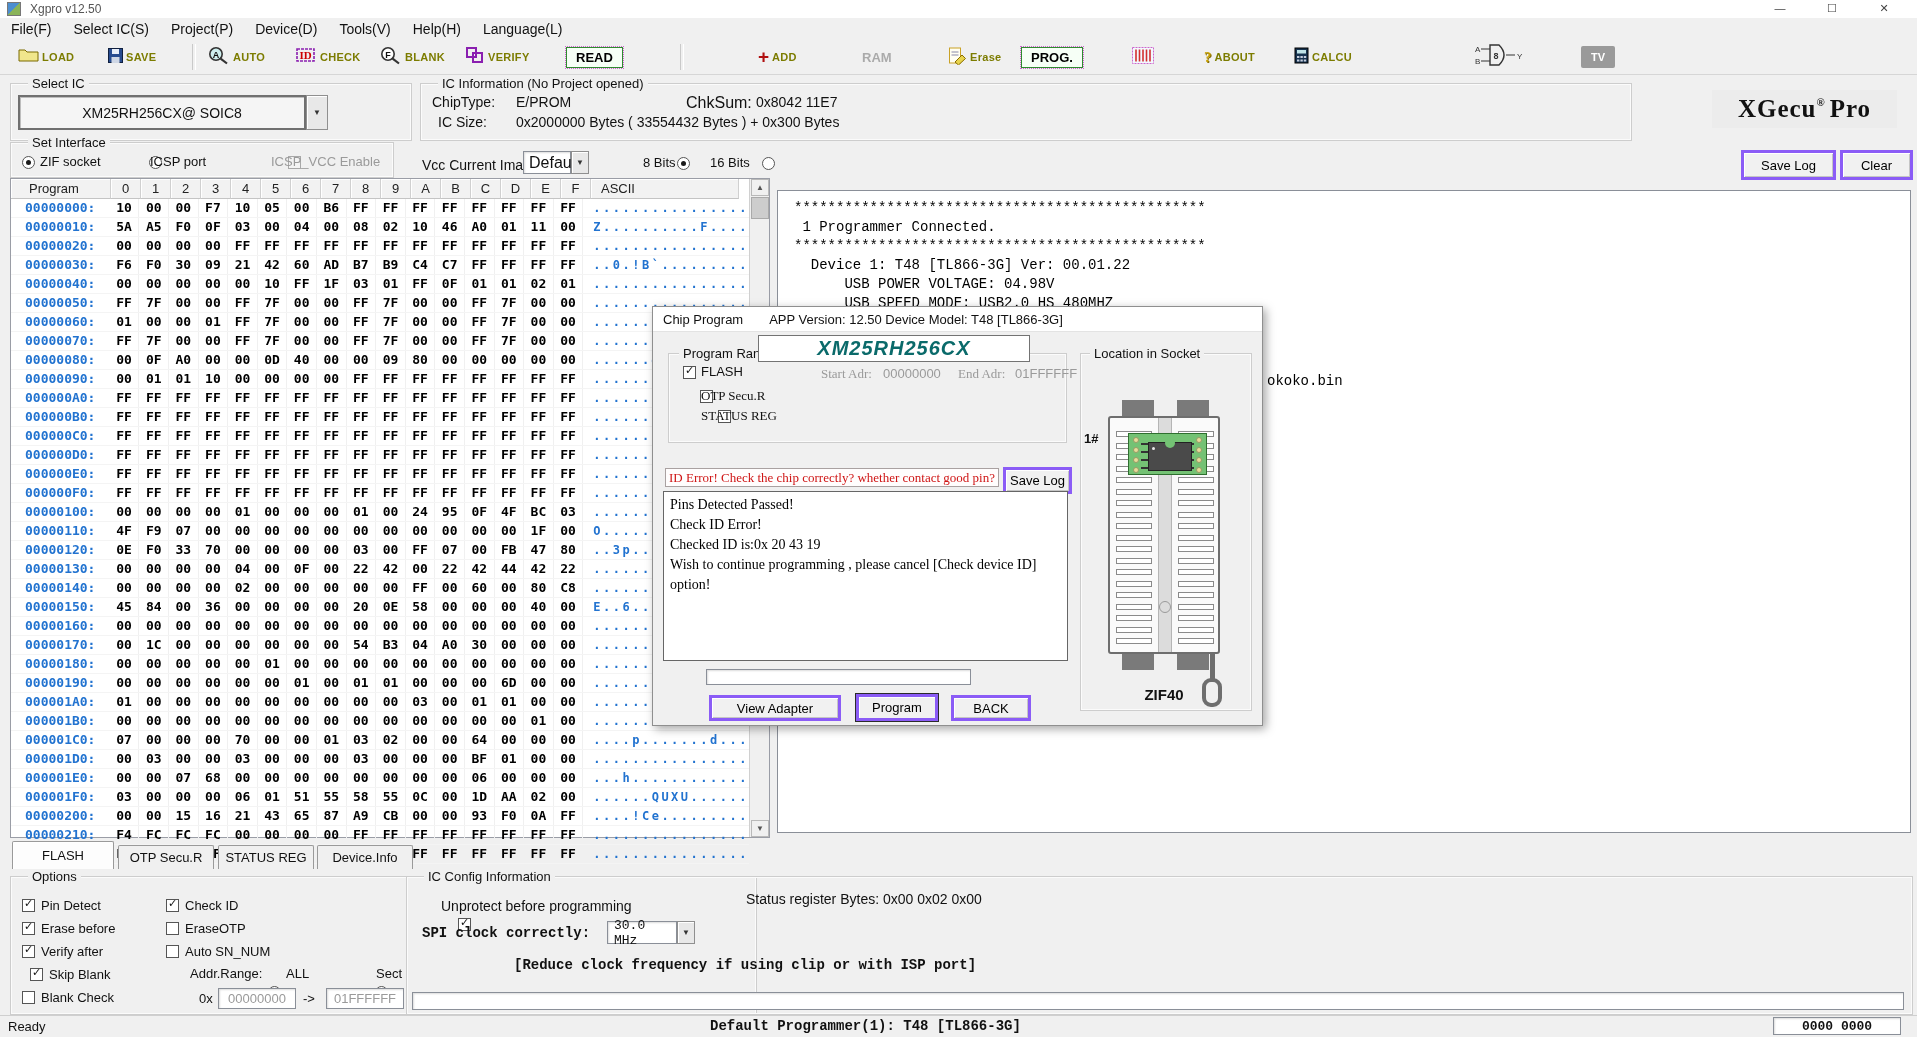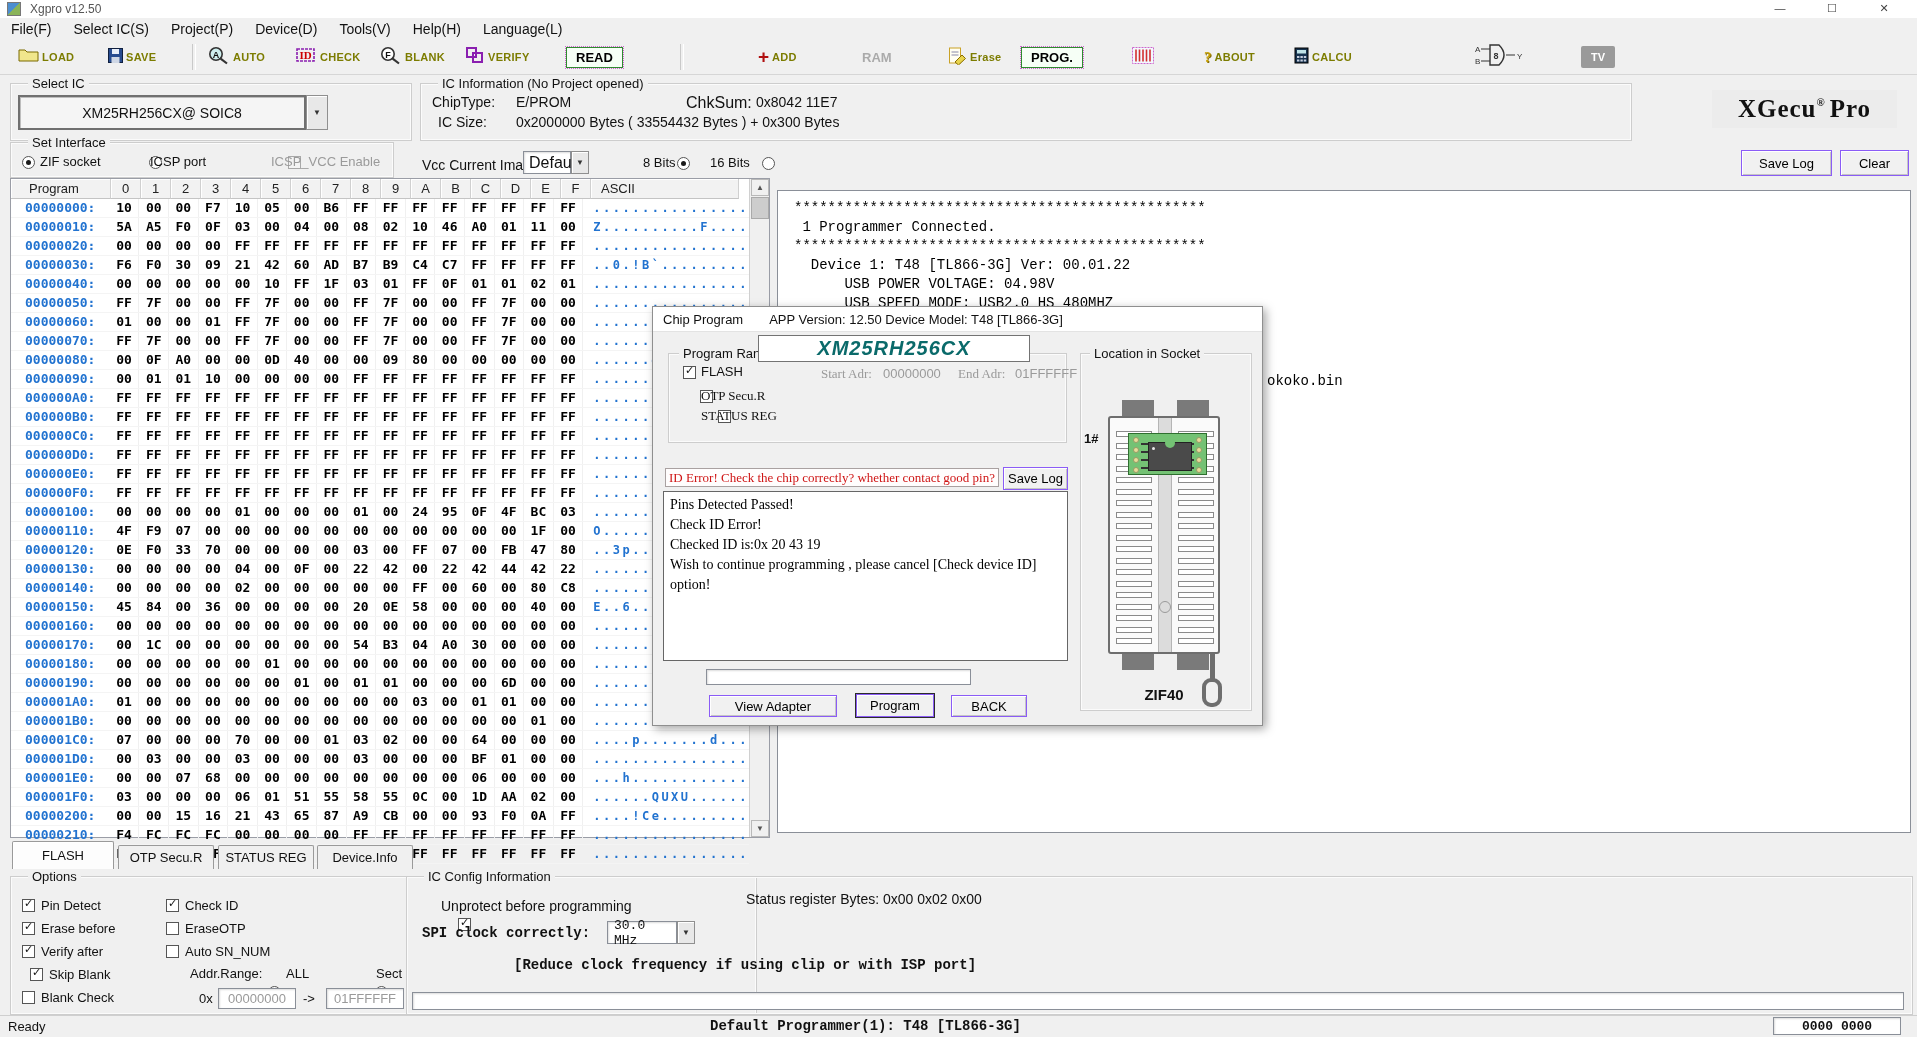--- a/index.html
+++ b/index.html
@@ -23,21 +23,21 @@
   .tsep{position:absolute;top:44px;width:2px;height:26px;border-left:1px solid #c9c9c9;border-right:1px solid #fff;}
   .plus{color:#b01010;font-weight:bold;font-size:19px;line-height:18px;}
   .ramtxt{color:#aaaaaa;font-weight:bold;font-size:13px;}
   .qmark{color:#c8a000;font-weight:bold;font-size:15px;font-family:"Liberation Serif",serif;text-shadow:1px 1px 0 #846c00;}
   .tvbox{background:#9a9a9a;color:#fff;font-weight:bold;font-size:11px;width:34px;height:22px;
          display:flex;align-items:center;justify-content:center;border-radius:2px;}
   
   .grp{border:1px solid #cdcdcd;box-shadow:inset 0 0 0 1px #fbfbfb;}
   .grp-label{position:absolute;font-size:13px;background:#f0f0f0;padding:0 4px;white-space:nowrap;}
   
-  .btn{background:#f1f1f1;border:1px solid #8b5cf6;
+  .btn{background:#f1f1f1;border:3px solid #8b5cf6;
        box-shadow:inset 1px 1px 0 rgba(255,255,255,.95), inset -1px -1px 0 rgba(0,0,0,.18);
        font-size:13px;display:flex;align-items:center;justify-content:center;color:#000;}
   .sunken{background:#fff;border:1px solid #8a8f98;box-shadow:inset 1px 1px 2px rgba(0,0,0,.14);}
   .cb{width:13px;height:13px;background:#fff;border:1px solid #555;display:inline-block;position:relative;box-sizing:border-box;}
   .cb.checked::after{content:"\2713";position:absolute;left:1px;top:-2px;font:bold 11px/1 "DejaVu Sans",sans-serif;color:#111;}
   .cb.disabled{border-color:#a8a8a8;background:#f4f4f4;}
   .radio{width:13px;height:13px;border-radius:50%;border:1px solid #555;background:#fff;display:inline-block;position:relative;box-sizing:border-box;}
   .radio.sel::after{content:"";position:absolute;left:3px;top:3px;width:5px;height:5px;border-radius:50%;background:#1a1a1a;}
   .lbl{font-size:13px;white-space:nowrap;}
   .gray{color:#9a9a9a;}

